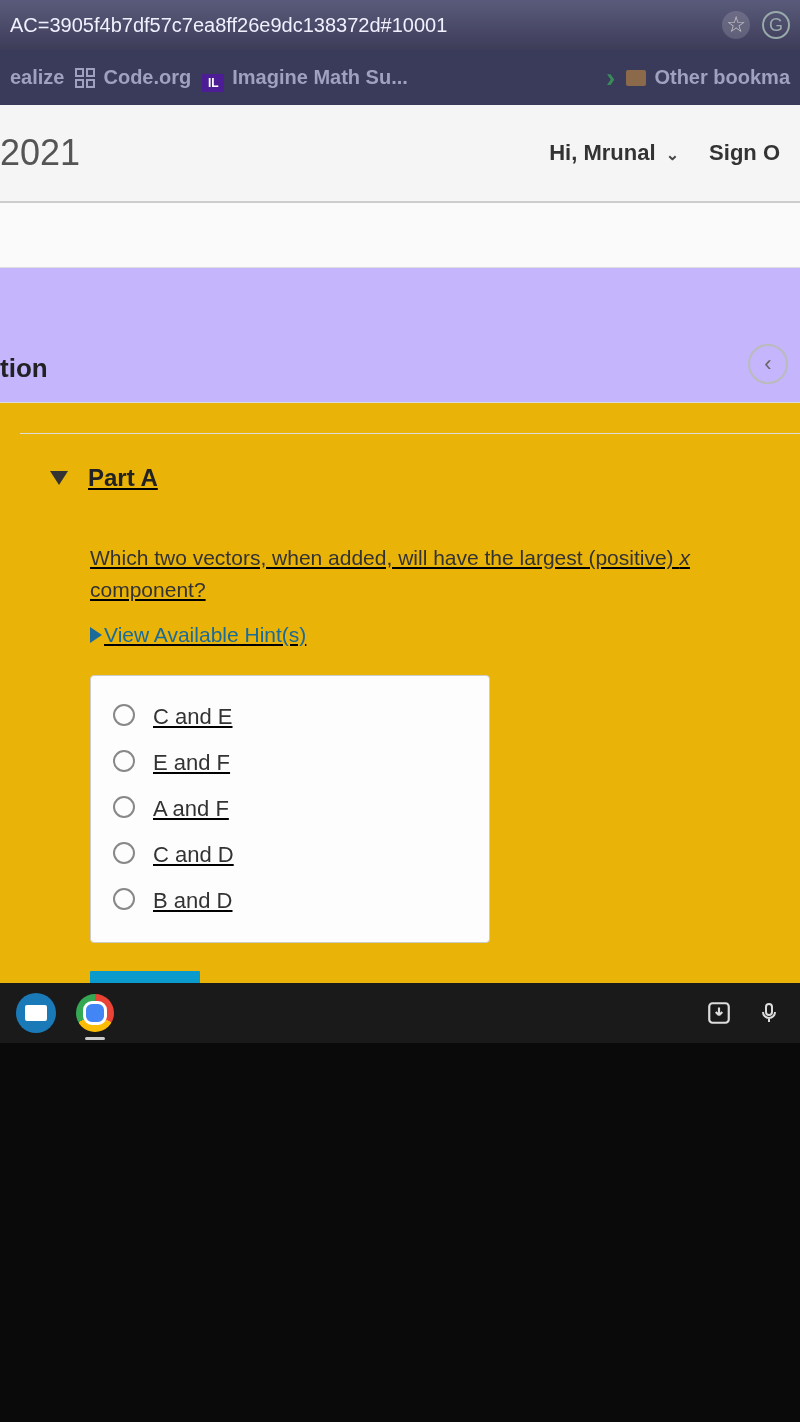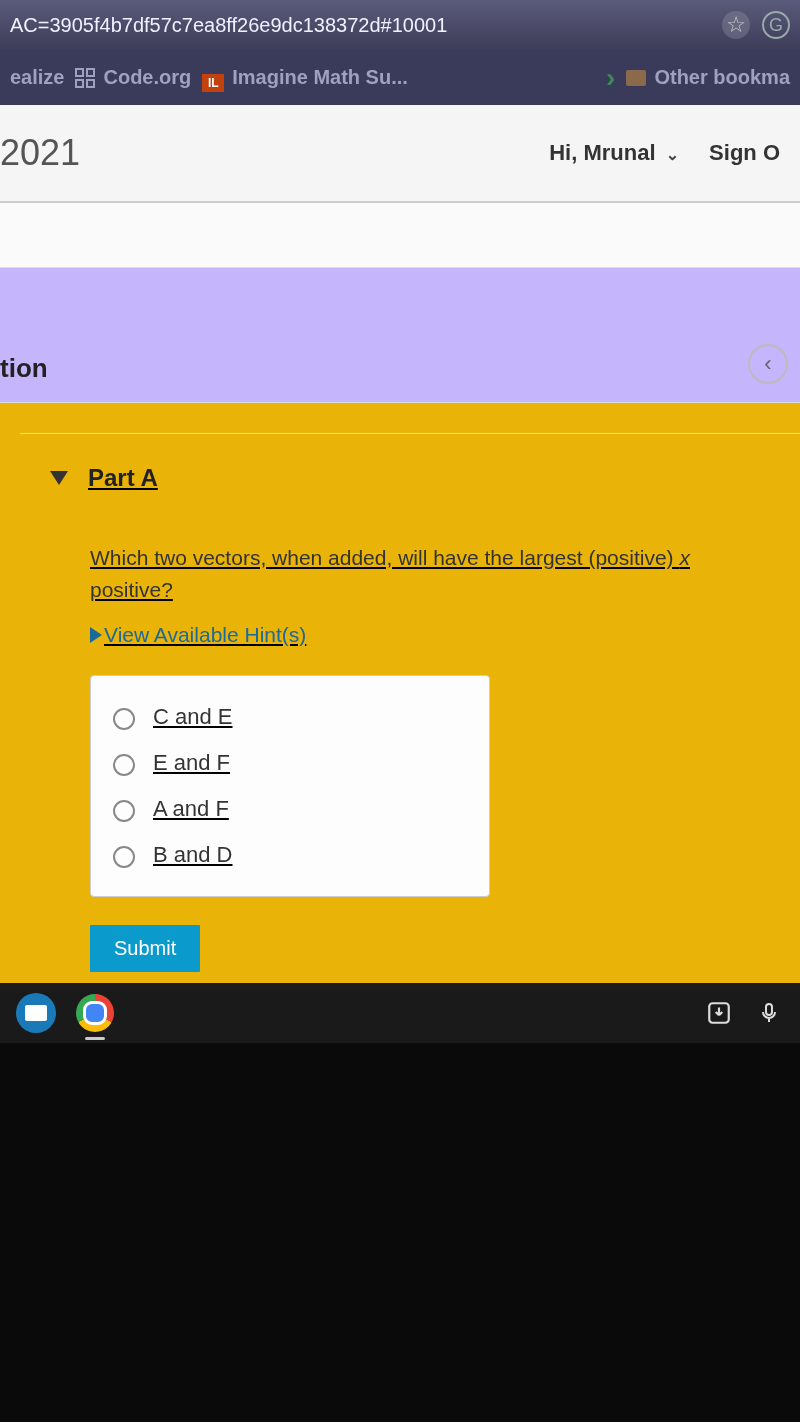--- a/index.html
+++ b/index.html
@@ -59,21 +59,21 @@
       align-items: center;
       padding: 0 10px;
       gap: 11px;
       color: #a0a0c0;
       font-size: 20px;
       font-weight: bold;
     }
     .bm-item { display: flex; align-items: center; gap: 8px; }
     .bm-icon { width: 20px; height: 20px; display: inline-flex; align-items: center; justify-content: center; }
     .bm-grid-icon svg { width: 20px; height: 20px; }
-    .bm-il-icon { background: #c2410c; color: #fff; font-size: 12px; font-weight: bold; width: 22px; height: 18px; display:flex; align-items:center; justify-content:center;margin-top:10px;}
+    .bm-il-icon { background: #4c1d95; color: #fff; font-size: 12px; font-weight: bold; width: 22px; height: 18px; display:flex; align-items:center; justify-content:center;margin-top:10px;}
     .bm-chevron { color: #3a8a5a; font-size: 28px; font-weight: bold; margin-left: auto;}
     .bm-folder { width: 20px; height: 16px; background: #8a6a4a; border-radius:2px; display:inline-block;}
     .page-header {
       background: #f5f5f5;
       height: 98px;
       display: flex;
       align-items: center;
       padding: 0 20px 0 0;
       border-bottom: 2px solid #ccc;
       color: #333;
@@ -111,21 +111,21 @@
     .triangle-right { width:0; height:0; border-top:8px solid transparent; border-bottom:8px solid transparent; border-left:12px solid #1a6a9a;}
     .hints-text { font-size: 21px; color: #1a6a9a; font-weight: 500;}
     .options-box {
       border: 1px solid #ccc;
       border-radius: 4px;
       margin-top: 28px;
       padding: 18px 22px;
       width: 400px;
       background: #fdfdfd;
     }
-    .option-row { display: flex; align-items: flex-end; gap: 18px; padding: 10px 0; cursor:pointer;}
+    .option-row { display: flex; align-items: flex-start; gap: 18px; padding: 10px 0; cursor:pointer;}
     .radio {
       width: 22px; height: 22px;
       border: 2px solid #888;
       border-radius: 11px;
       flex-shrink: 0;
     }
     .option-label { font-size: 22px; color: #333; }
     .submit-btn {
       background: #0a9acc;
       color: #fff;
@@ -231,41 +231,45 @@
 </div>
 
 <div class="content-area">
   <div class="content-inner">
     <div class="part-header">
       <span class="triangle-down"></span>
       <span class="part-label">Part A</span>
     </div>
     <div class="question-block">
       <p class="question-text">
-        <span>Which two vectors, when added, will have the largest (positive) </span><span class="italic">x</span><span> positive?</span>
+        <span>Which two vectors, when added, will have the largest (positive) </span><span class="italic">x</span><span> component?</span>
       </p>
       <div class="hints-row">
         <span class="triangle-right"></span>
         <span class="hints-text">View Available Hint(s)</span>
       </div>
       <div class="options-box">
         <label class="option-row">
           <span class="radio"></span>
           <span class="option-label">C and E</span>
         </label>
         <label class="option-row">
           <span class="radio"></span>
           <span class="option-label">E and F</span>
         </label>
         <label class="option-row">
           <span class="radio"></span>
           <span class="option-label">A and F</span>
         </label>
         <label class="option-row">
           <span class="radio"></span>
+          <span class="option-label">C and D</span>
+        </label>
+        <label class="option-row">
+          <span class="radio"></span>
           <span class="option-label">B and D</span>
         </label>
       </div>
       <button class="submit-btn">Submit</button>
     </div>
   </div>
 </div>
 
 <div class="taskbar" style="top:983px;">
   <span class="tb-files">

